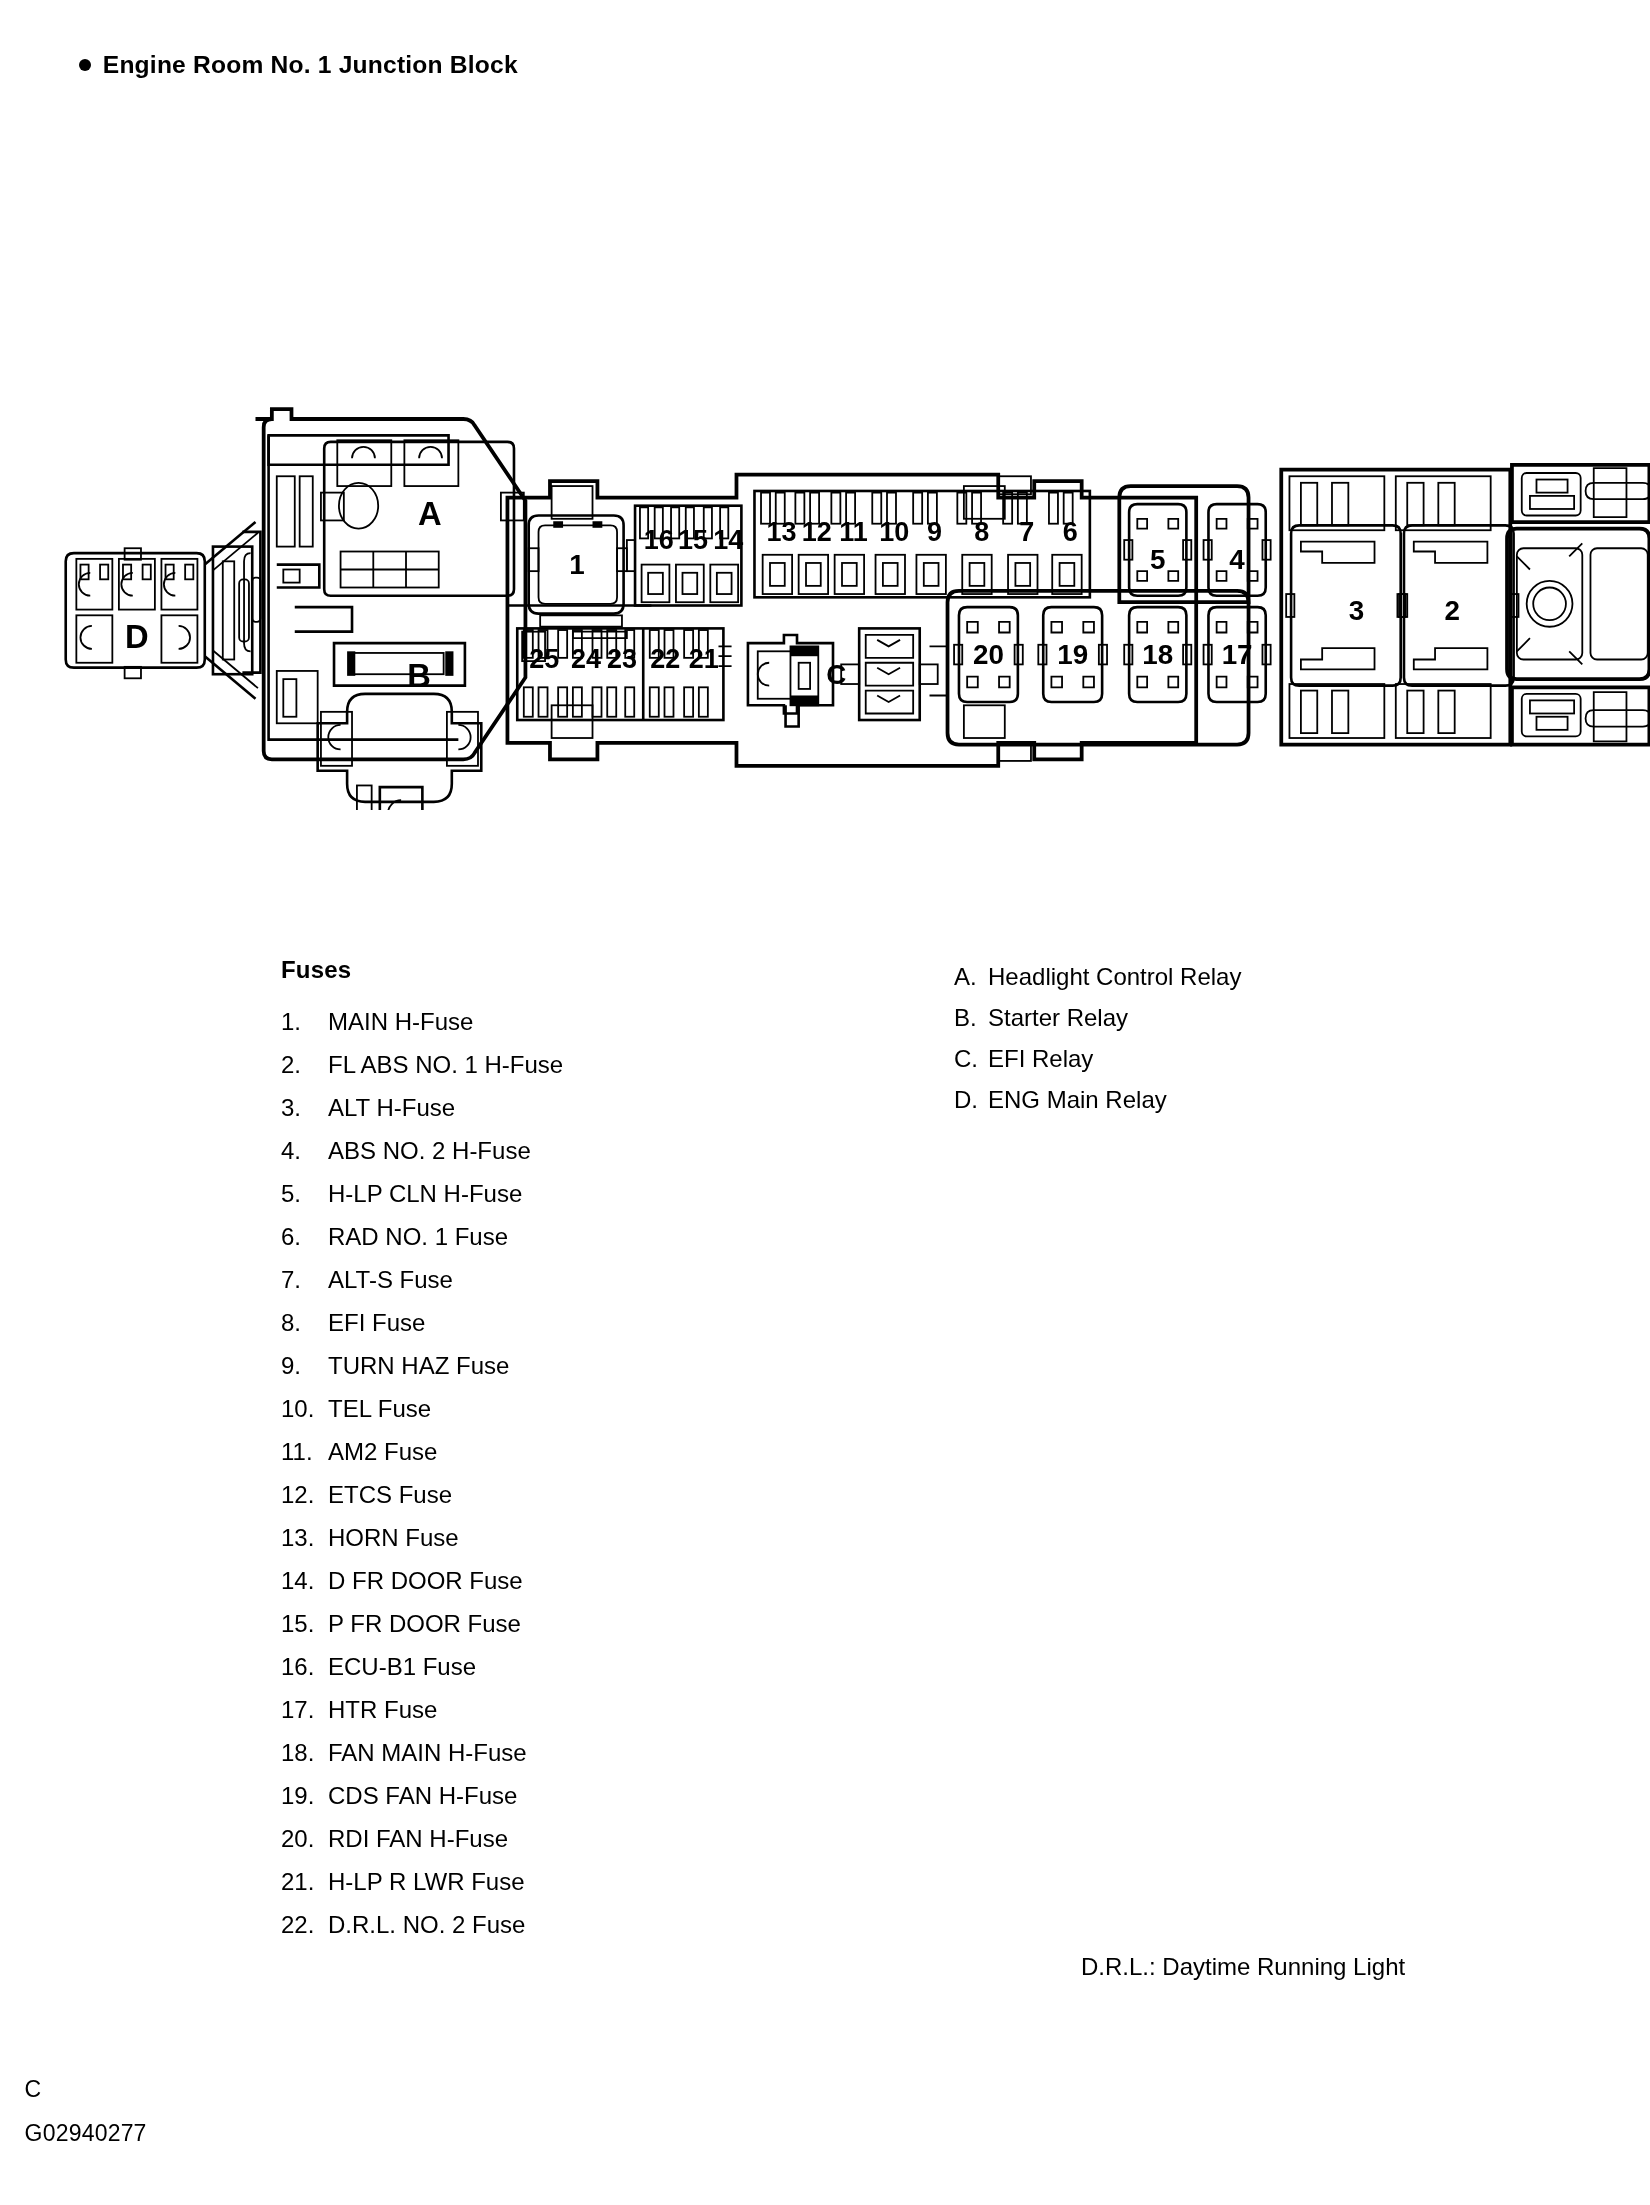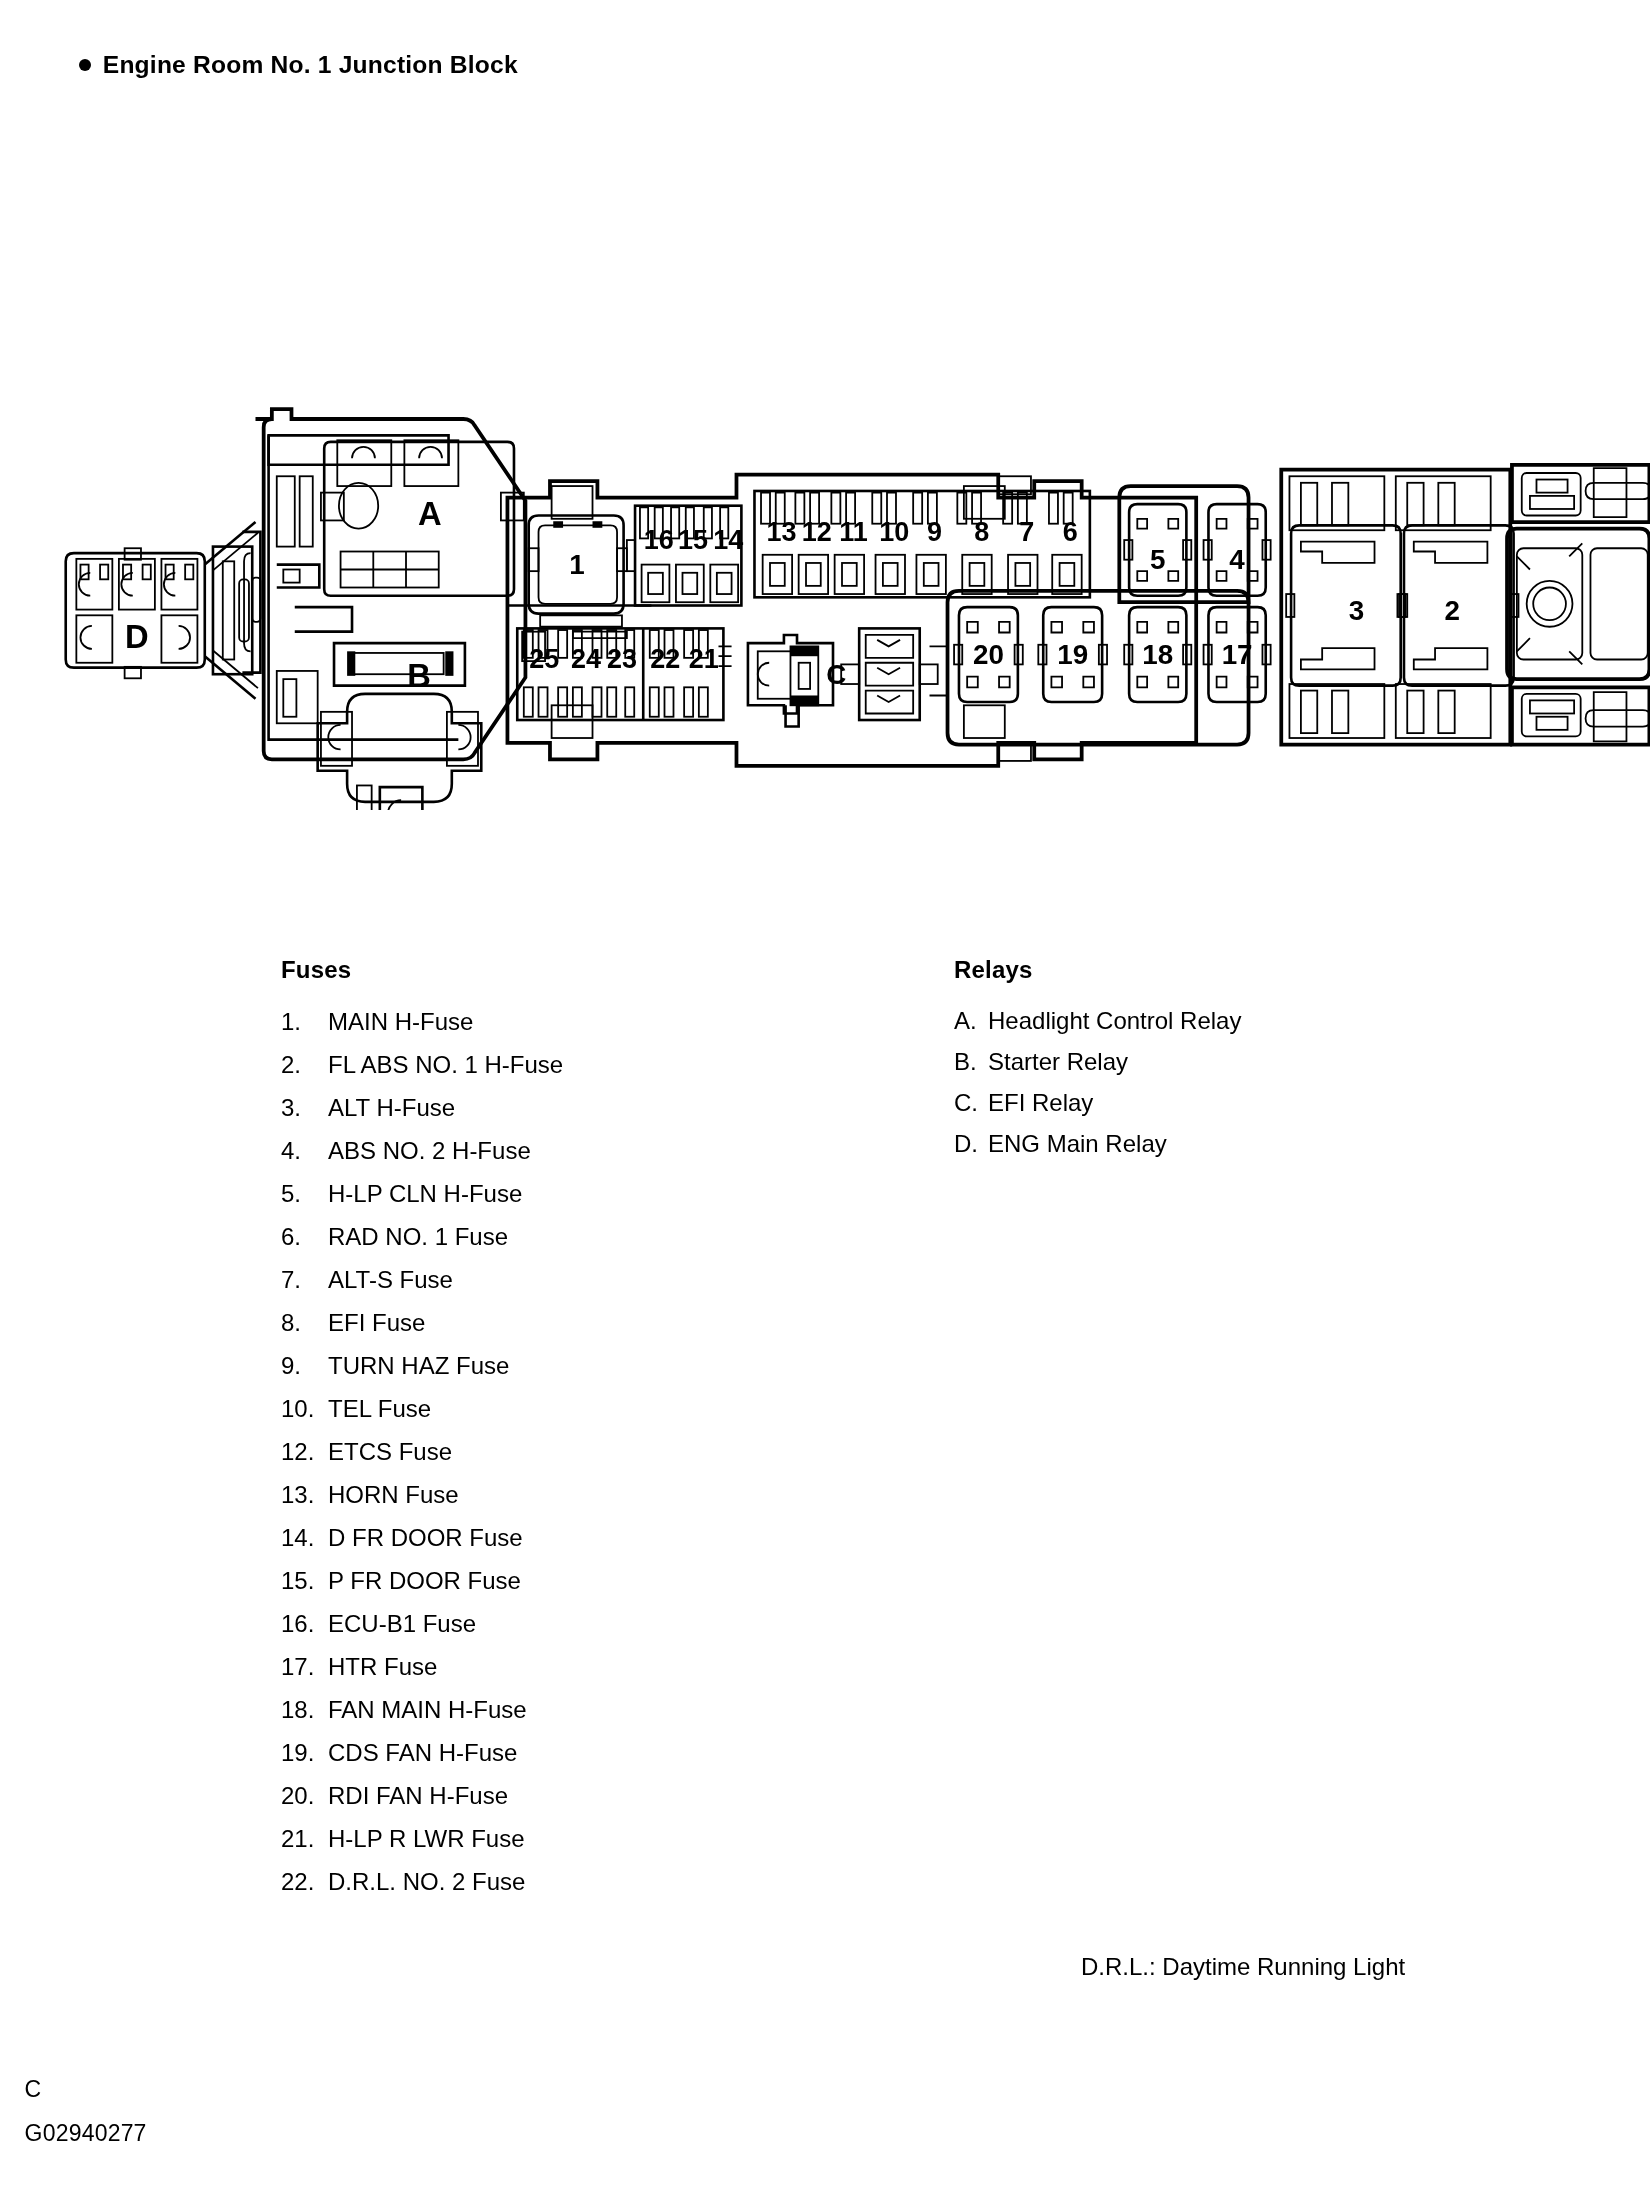--- a/index.html
+++ b/index.html
@@ -501,20 +501,24 @@
       </li>
     <li>
         <span class="li-num">9.</span>
         <span class="li-text">TURN HAZ Fuse</span>
       </li>
     <li>
         <span class="li-num">10.</span>
         <span class="li-text">TEL Fuse</span>
       </li>
     <li>
+        <span class="li-num">11.</span>
+        <span class="li-text">AM2 Fuse</span>
+      </li>
+    <li>
         <span class="li-num">12.</span>
         <span class="li-text">ETCS Fuse</span>
       </li>
     <li>
         <span class="li-num">13.</span>
         <span class="li-text">HORN Fuse</span>
       </li>
     <li>
         <span class="li-num">14.</span>
         <span class="li-text">D FR DOOR Fuse</span>
@@ -548,21 +552,20 @@
         <span class="li-text">H-LP R LWR Fuse</span>
       </li>
     <li>
         <span class="li-num">22.</span>
         <span class="li-text">D.R.L. NO. 2 Fuse</span>
       </li>
   </ul>
 </div>
 
 <div id="relays-block">
-  <div class="list-heading">Relays</div>
   <ul class="list-items">
     <li>
         <span class="li-num">A.</span>
         <span class="li-text">Headlight Control Relay</span>
       </li>
     <li>
         <span class="li-num">B.</span>
         <span class="li-text">Starter Relay</span>
       </li>
     <li>

